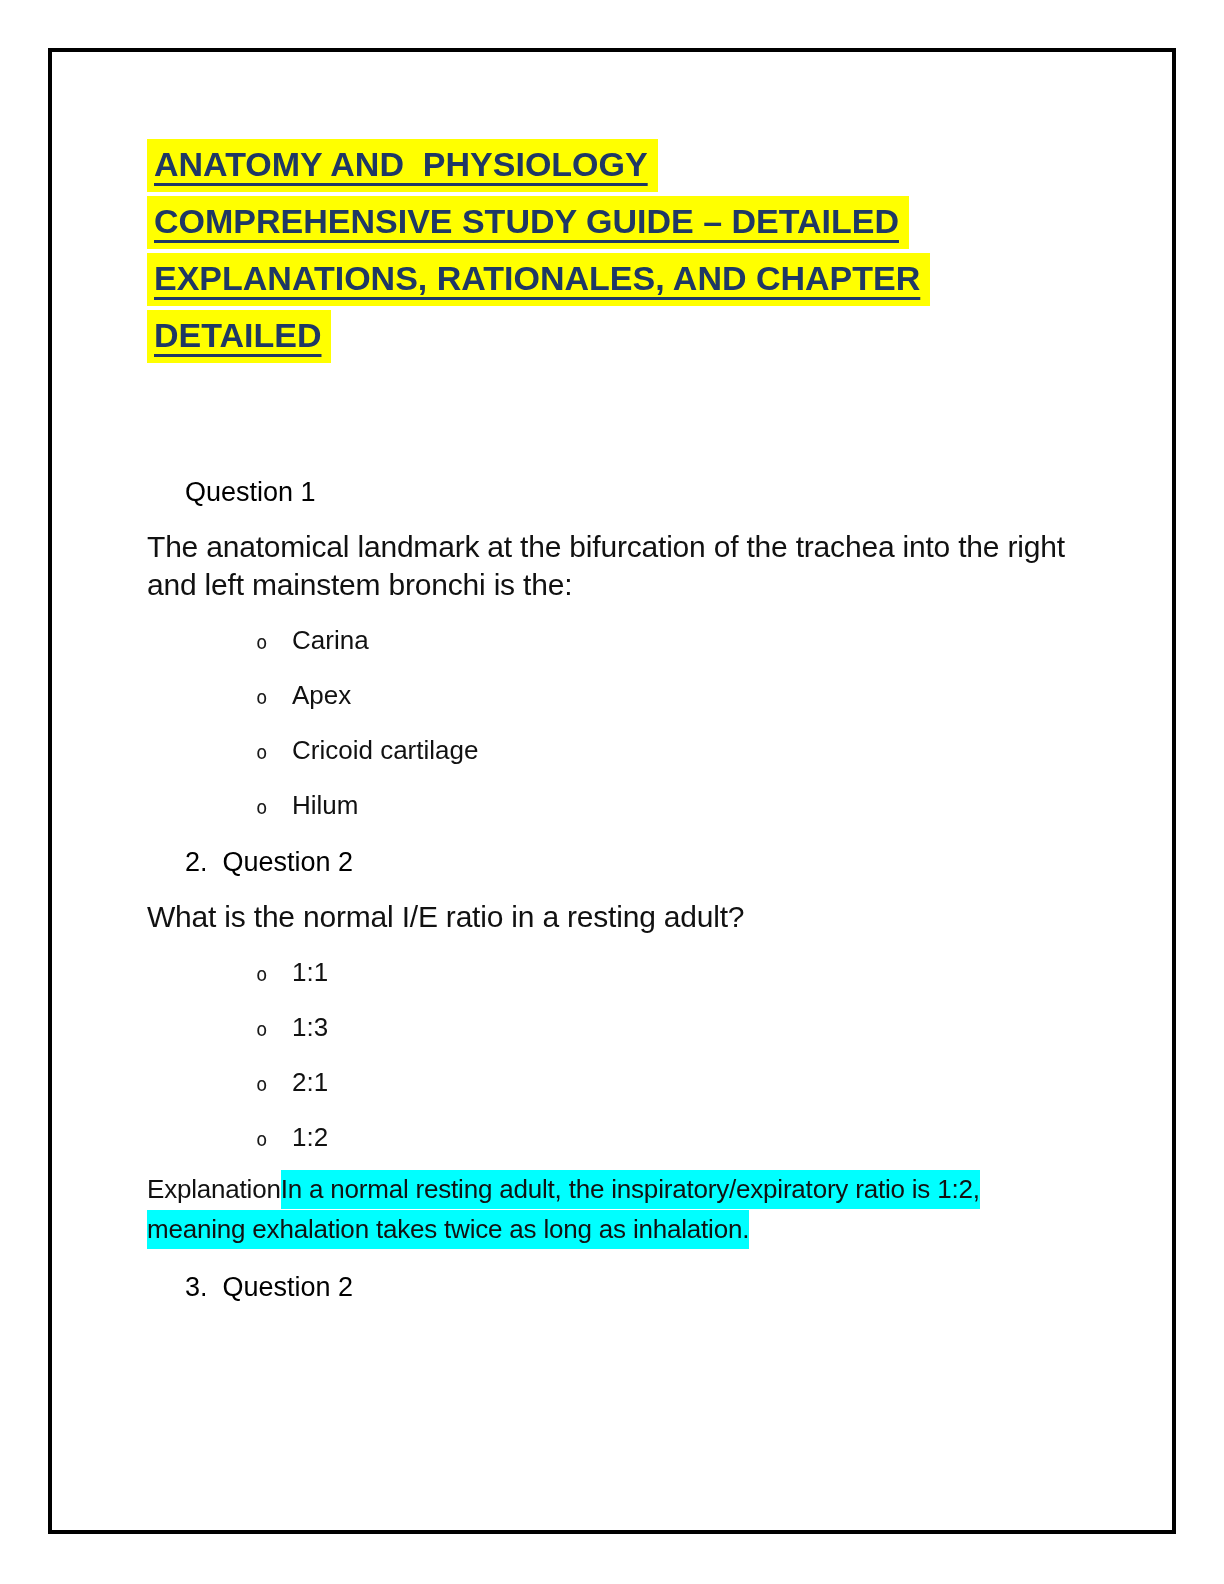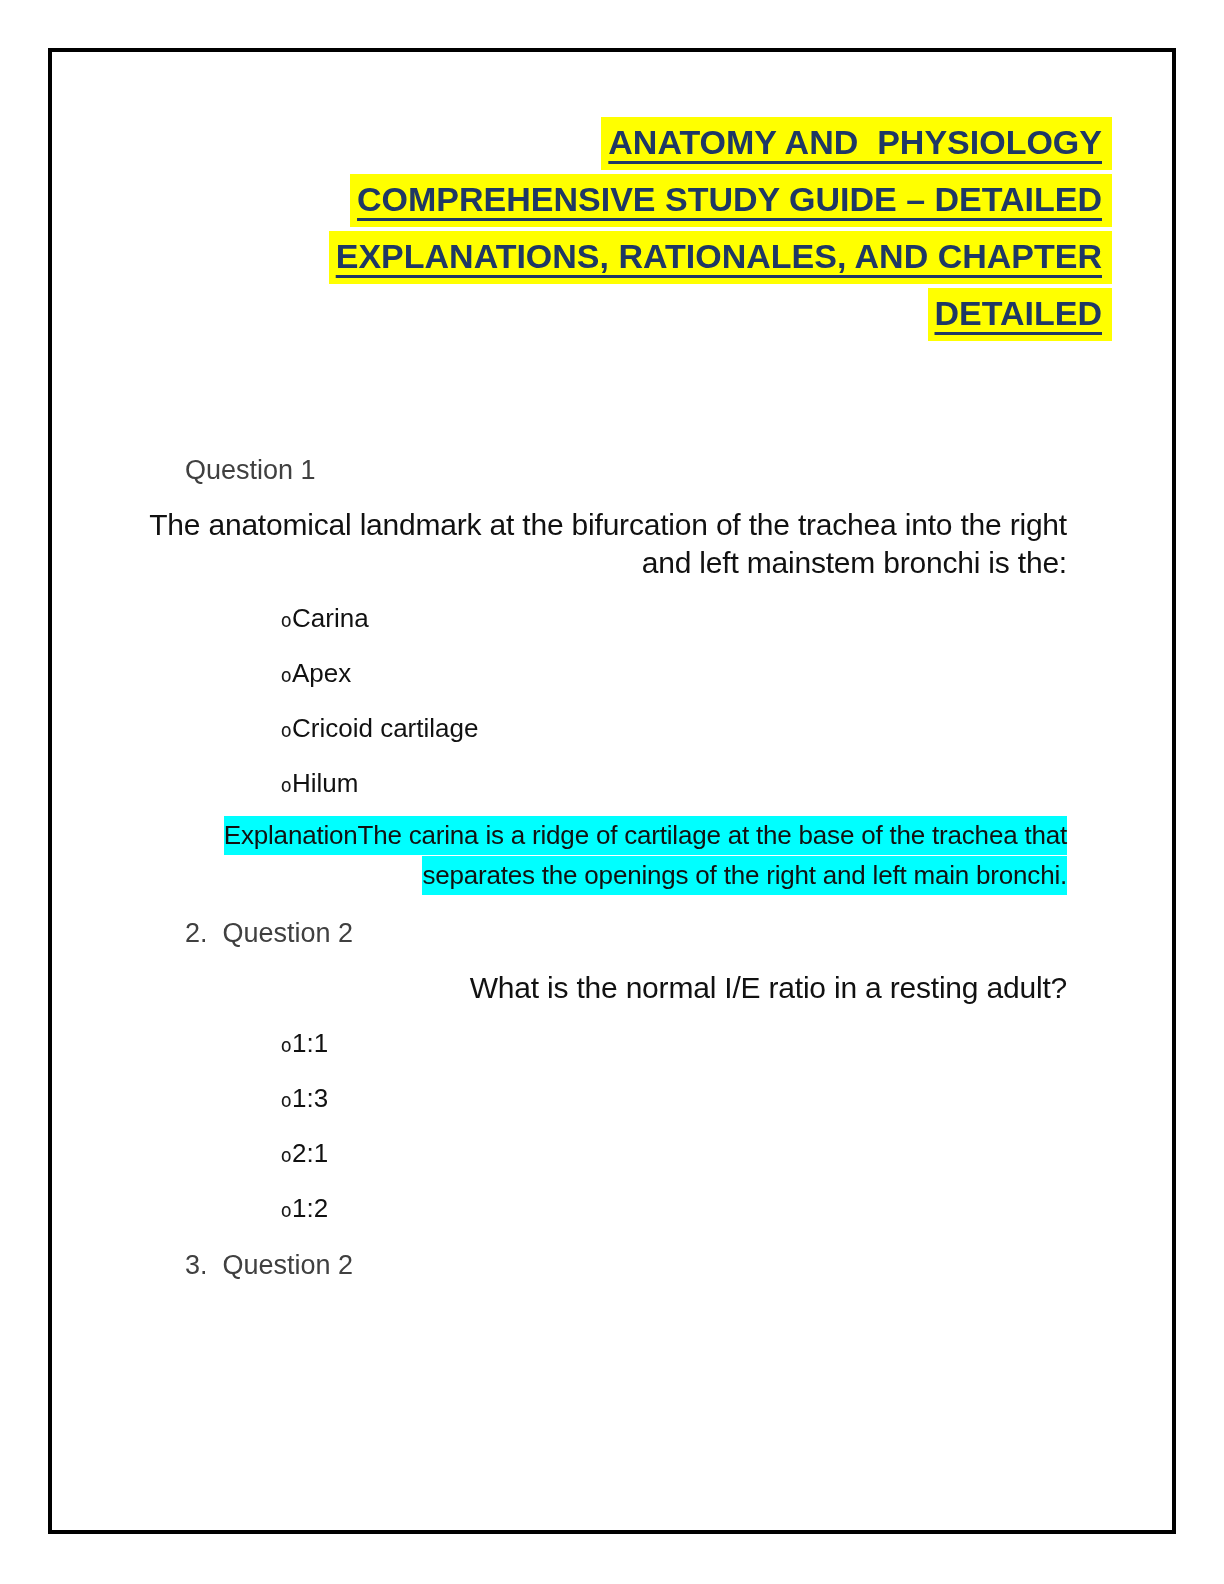--- a/index.html
+++ b/index.html
@@ -16,22 +16,21 @@
     left: 48px;
     top: 48px;
     width: 1128px;
     height: 1486px;
     border: 4px solid #000000;
     box-sizing: border-box;
     background: #ffffff;
     overflow: hidden;
   }
   .content {
-    padding: 62px 60px 0 95px;
-    text-align: right;
+    padding: 84px 60px 0 95px;
   }
   
   .doc-title {
     margin: 0;
     font-size: 34px;
     font-weight: bold;
     letter-spacing: 0px;
   }
   .title-line {
     display: block;
@@ -48,21 +47,21 @@
     text-decoration-color: #1f3864;
     text-underline-offset: 7px;
     white-space: pre;
   }
   
   .q-heading {
     display: flex;
     margin: 22px 0 0 38px;
     font-size: 27px;
     line-height: 33px;
-    color: #404040;
+    color: #000000;
   }
   .q-heading.first {
     margin-top: 112px;
   }
   .q-number {
     margin-right: 15px;
   }
   .q-text {
     margin: 19px 0 0 0;
     font-size: 30px;
@@ -136,21 +135,20 @@
           </li>
         <li>
             <span class="bullet">o</span>
             <span>Cricoid cartilage</span>
           </li>
         <li>
             <span class="bullet">o</span>
             <span>Hilum</span>
           </li>
       </ul>
-      <p class="explanation"><span class="hl-cyan">Explanation</span><span class="hl-cyan">The carina is a ridge of cartilage at the base of the trachea that separates the openings of the right and left main bronchi.</span></p>
     </section>
 
     <section>
       <div class="q-heading">
         <span class="q-number">2.</span>
         <span>Question 2</span>
       </div>
       <p class="q-text">What is the normal I/E ratio in a resting adult?</p>
       <ul class="options">
         <li>
@@ -163,20 +161,21 @@
           </li>
         <li>
             <span class="bullet">o</span>
             <span>2:1</span>
           </li>
         <li>
             <span class="bullet">o</span>
             <span>1:2</span>
           </li>
       </ul>
+      <p class="explanation"><span class="exp-prefix">Explanation</span><span class="hl-cyan">In a normal resting adult, the inspiratory/expiratory ratio is 1:2, meaning exhalation takes twice as long as inhalation.</span></p>
     </section>
 
     <section>
       <div class="q-heading">
         <span class="q-number">3.</span>
         <span>Question 2</span>
       </div>
     </section>
 
   </div>

